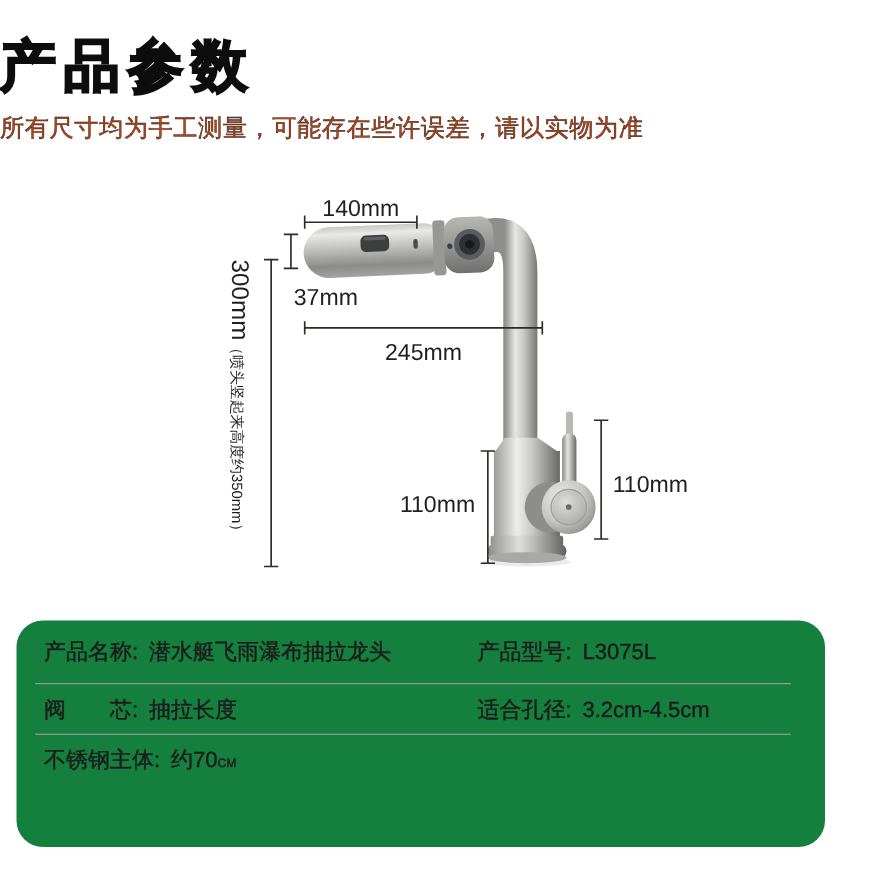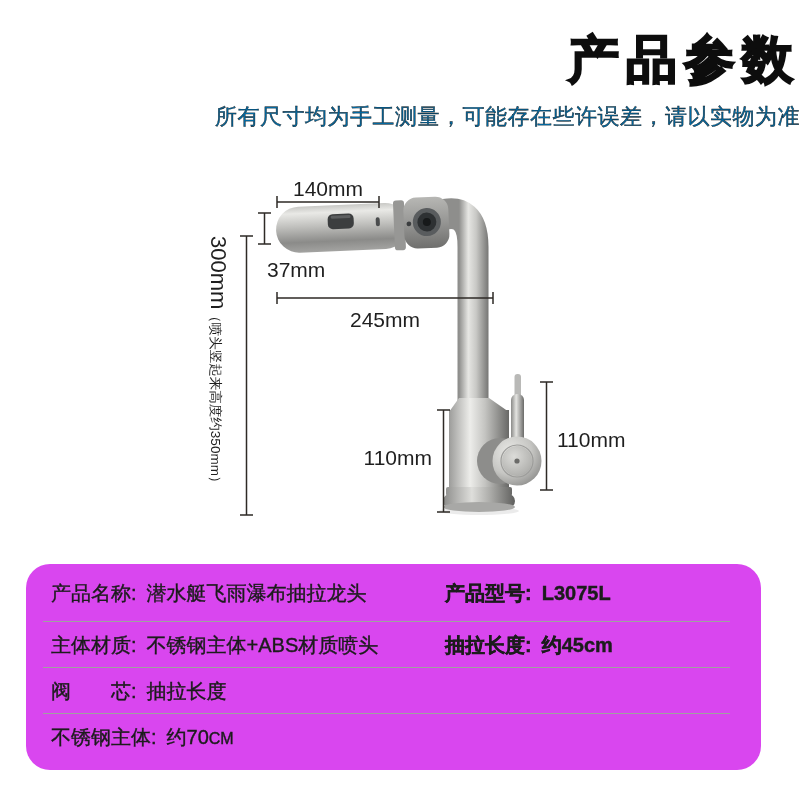--- a/index.html
+++ b/index.html
@@ -3,56 +3,56 @@
 <meta charset="utf-8">
 <style>
   html,body{margin:0;padding:0;}
   body{
     width:800px;height:800px;position:relative;overflow:hidden;
     background:#ffffff;
     font-family:"Liberation Sans","DejaVu Sans",sans-serif;
     color:#1f1f1f;
   }
   .page-title{
-    position:absolute;top:26px;left:0;width:800px;text-align:right;
+    position:absolute;top:26px;left:0;width:800px;text-align:left;
     font-size:51px;font-weight:bold;letter-spacing:7px;color:#0d0d0d;
     -webkit-text-stroke:2px #0d0d0d;
   }
   .page-subtitle{
-    position:absolute;top:102px;left:0;width:800px;text-align:right;
-    font-size:22px;letter-spacing:.5px;color:#0369a1;
+    position:absolute;top:102px;left:0;width:800px;text-align:left;
+    font-size:22px;letter-spacing:.5px;color:#c2410c;
     -webkit-text-stroke:.4px #181818;
   }
   svg.figure{position:absolute;top:0;left:0;}
   svg text{
     font-family:"Liberation Sans","DejaVu Sans",sans-serif;
     fill:#1f1f1f;font-size:21px;
   }
   .vh-main{font-size:22px;}
   .vh-note{font-size:13.5px;}
   
   .spec-panel{
-    position:absolute;left:26px;top:564px;width:735px;height:206px;
-    background:#d946ef;border-radius:24px;
+    position:absolute;left:15px;top:564px;width:735px;height:206px;
+    background:#15803d;border-radius:24px;
   }
   .spec-row{
     position:relative;margin:0 31px 0 17px;height:45px;
     border-bottom:1px solid #a0a0a0;
   }
   .spec-row.first{height:57px;}
   .spec-row.last{border-bottom:none;}
   .cell{
     position:absolute;top:50%;transform:translateY(-50%);
     white-space:nowrap;font-size:20px;color:#1c1c1c;
     -webkit-text-stroke:.4px #1c1c1c;
   }
   .cell.c1{left:8px;}
-  .cell.c2{left:402px;font-weight:bold;}
+  .cell.c2{left:402px;}
   .lbl{margin-right:10px;}
-  .unit{font-size:16px;margin-top:23px;}
+  .unit{font-size:11px;margin-top:23px;}
 </style>
 </head>
 <body>
 
 <div class="page-title">产品参数</div>
 <div class="page-subtitle">所有尺寸均为手工测量，可能存在些许误差，请以实物为准</div>
 
 <svg class="figure" width="800" height="560" viewBox="0 0 800 560">
   <defs>
     <linearGradient id="gHead" x1="0" y1="204" x2="0" y2="250" gradientUnits="userSpaceOnUse">
@@ -162,29 +162,24 @@
   <div class="spec-row first">
     <div class="cell c1">
       <span class="lbl">产品名称:</span><span class="val">潜水艇飞雨瀑布抽拉龙头</span>
     </div>
     <div class="cell c2">
       <span class="lbl">产品型号:</span><span class="val">L3075L</span>
     </div>
   </div>
   <div class="spec-row">
     <div class="cell c1">
-      <span class="lbl">主体材质:</span><span class="val">不锈钢主体+ABS材质喷头</span>
+      <span class="lbl">阀　　芯:</span><span class="val">抽拉长度</span>
     </div>
     <div class="cell c2">
-      <span class="lbl">抽拉长度:</span><span class="val">约45cm</span>
-    </div>
-  </div>
-  <div class="spec-row">
-    <div class="cell c1">
-      <span class="lbl">阀　　芯:</span><span class="val">抽拉长度</span>
+      <span class="lbl">适合孔径:</span><span class="val">3.2cm-4.5cm</span>
     </div>
   </div>
   <div class="spec-row last">
     <div class="cell c1">
       <span class="lbl">不锈钢主体:</span><span class="val">约70</span><span class="unit">CM</span>
     </div>
   </div>
 </div>
 
 </body></html>

